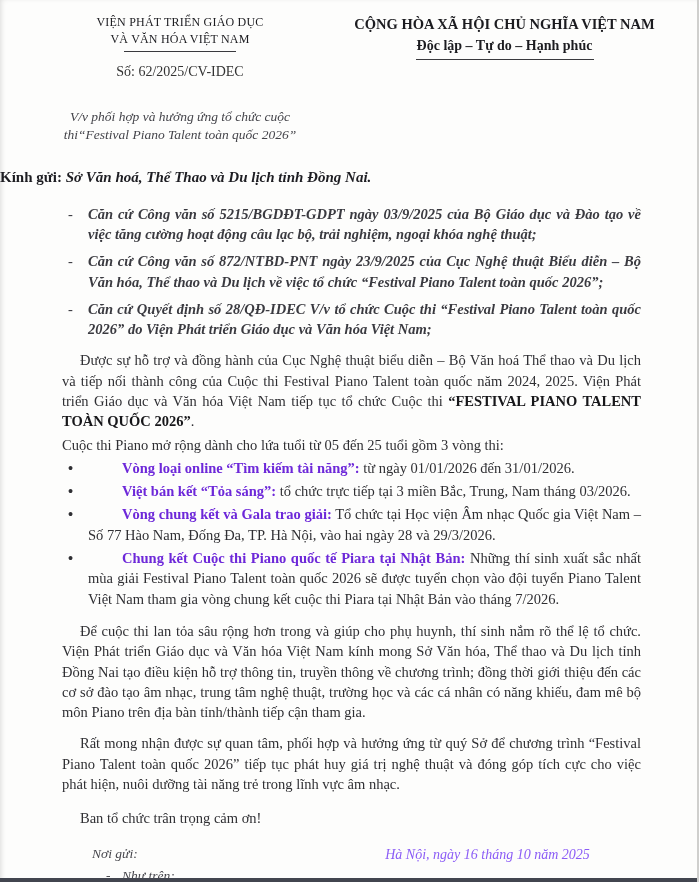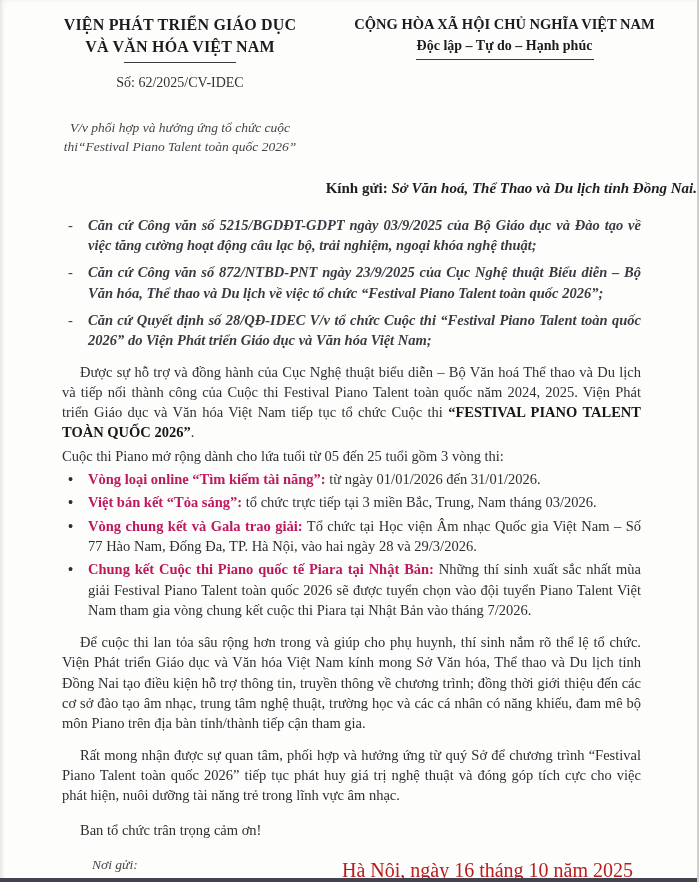--- a/index.html
+++ b/index.html
@@ -11,55 +11,55 @@
     font-size:14.5px; line-height:1.4;
     border-right:2px solid #cfcfcd;
     box-shadow:inset 3px 0 6px -3px rgba(0,0,0,.18);
   }
   .bottom-edge { position:absolute; left:0; right:0; bottom:0; height:4px; background:#42454f; }
 
   
   .hdr { display:flex; padding:14px 18px 0 30px; }
   .hdr-left { width:300px; text-align:center; }
   .hdr-right { flex:1; text-align:center; }
-  .org-line { font-weight:bold; font-size:16px; color:#1c1c20; letter-spacing:.2px; }
+  .org-line { font-weight:normal; font-size:12px; color:#1c1c20; letter-spacing:.2px; }
   .rule { height:0; border-bottom:1.4px solid #3a3a3e; margin:3px auto 0 auto; }
   .rule-left { width:112px; }
   .rule-right { width:178px; }
   .doc-number { margin-top:10px; font-size:14px; color:#333; }
   .subject { margin-top:27px; font-style:italic; font-size:13.5px; color:#44444a; line-height:1.35; }
   .nat-1 { font-weight:bold; font-size:14.5px; color:#1c1c20; }
   .nat-2 { font-weight:bold; font-size:14px; color:#1c1c20; margin-top:2px; }
 
   
-  .kinh-gui { text-align:right; margin-top:22px; font-size:15px; color:#1d1d22; }
+  .kinh-gui { text-align:left; margin-top:22px; font-size:15px; color:#1d1d22; }
   .kinh-gui .lbl { font-weight:bold; }
   .kinh-gui .val { font-weight:bold; font-style:italic; }
 
   
   .body { padding:16px 56px 0 62px; }
   .legal-item { display:flex; margin-bottom:7px; font-style:italic; color:#3a3a40; }
   .legal-item .mk { width:26px; padding-left:6px; flex:none; }
   .legal-item p { flex:1; text-align:justify;font-weight:bold; }
   p.para { text-align:justify; text-indent:18px; margin-top:11px; }
   p.para-noindent { text-align:justify; margin-top:3px; }
   .bold-title { font-weight:bold; color:#17171a; }
   .round { display:flex; margin-top:3px; }
   .round .mk { width:26px; padding-left:6px; flex:none; font-weight:bold; }
   .round p { flex:1; text-align:justify; }
-  .round b { color:#be185d; }
+  .round b { color:#6d28d9;margin-left:34px; }
   .thanks { text-indent:18px; margin-top:14px; }
 
   
   .footer { display:flex; margin-top:16px; padding:0 14px 0 92px; }
   .noi-gui { width:200px; font-style:italic; font-size:13.5px; color:#46464c; }
   .noi-gui .ng-item { display:flex; margin-top:3px; padding-left:14px; }
   .noi-gui .ng-item .mk { width:16px; flex:none; }
   .sign-block { flex:1; position:relative; height:168px; text-align:center; }
-  .date-line { font-size:20px; color:#b91c1c; }
+  .date-line { font-style:italic; font-size:14px; color:#8b5cf6; }
   .signer-title { font-weight:bold; font-size:15px; color:#1c1c20; margin-top:12px; letter-spacing:.3px; }
   .stamp { position:absolute; left:88px; top:40px; width:130px; height:130px; opacity:.92; }
   .signature { position:absolute; left:60px; top:34px; width:255px; height:100px; }
 </style>
 </head>
 <body>
 
 <div class="page">
 
   <div class="hdr">

